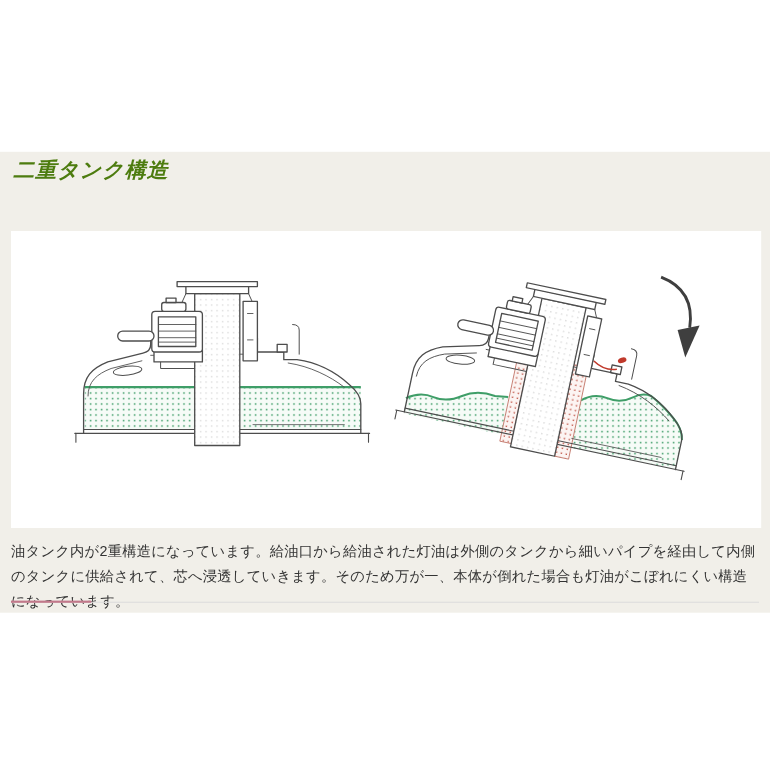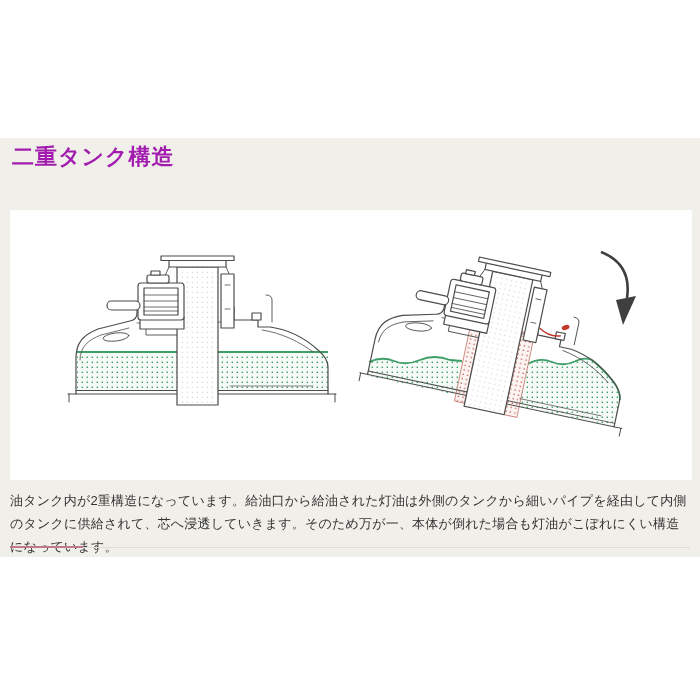--- a/index.html
+++ b/index.html
@@ -7,21 +7,21 @@
     width:700px;height:700px;position:relative;background:#ffffff;overflow:hidden;
     font-family:"Liberation Sans","DejaVu Sans",sans-serif;
   }
   .section{
     position:absolute;left:0;top:138px;width:700px;height:419px;
     background:#f1efe9;
   }
   .heading{
     position:absolute;left:12px;top:4px;margin:0;
     font-family:"Liberation Serif","DejaVu Serif",serif;
-    font-size:22px;font-weight:700;color:#a21caf;letter-spacing:1px;
+    font-size:19px;font-weight:700;color:#4d7c0f;letter-spacing:1px;font-style:italic;
   }
   .panel{
     position:absolute;left:10px;top:72px;width:682px;height:270px;
     background:#ffffff;
   }
   .panel svg{display:block;}
   .desc{
     position:absolute;left:10px;top:351px;width:681px;
     font-size:13px;line-height:23px;color:#333333;letter-spacing:0.2px;
     margin:0;

